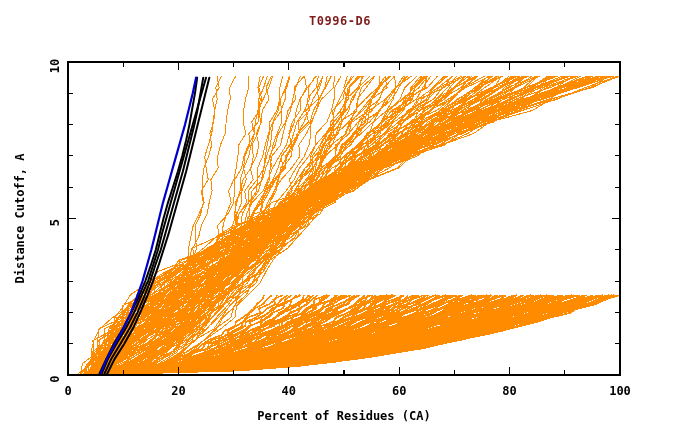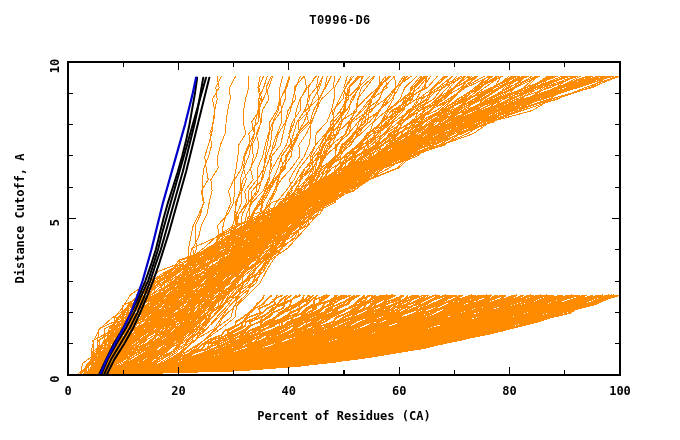--- a/index.html
+++ b/index.html
@@ -7,23 +7,22 @@
     width:680px;height:440px;
     background:#ffffff;
     font-family:"DejaVu Sans Mono","Liberation Mono",monospace;
     overflow:hidden;
     position:relative;
   }
   #root{position:absolute;inset:0;}
   #plot-title{
     position:absolute;left:0;top:14px;width:680px;
     text-align:center;
-    font-size:12px;font-weight:bold;color:#000000;
+    font-size:12px;font-weight:bold;color:#7f1d1d;
     letter-spacing:0.5px;
-    font-family:Liberation Mono, monospace;
   }
   #chart-svg{position:absolute;left:0;top:0;}
   .axis-label{
     font-family:"DejaVu Sans Mono","Liberation Mono",monospace;
     font-size:12px;font-weight:bold;fill:#000;
   }
   .tick-label{
     font-family:"DejaVu Sans Mono","Liberation Mono",monospace;
     font-size:12px;font-weight:bold;fill:#000;
   }

